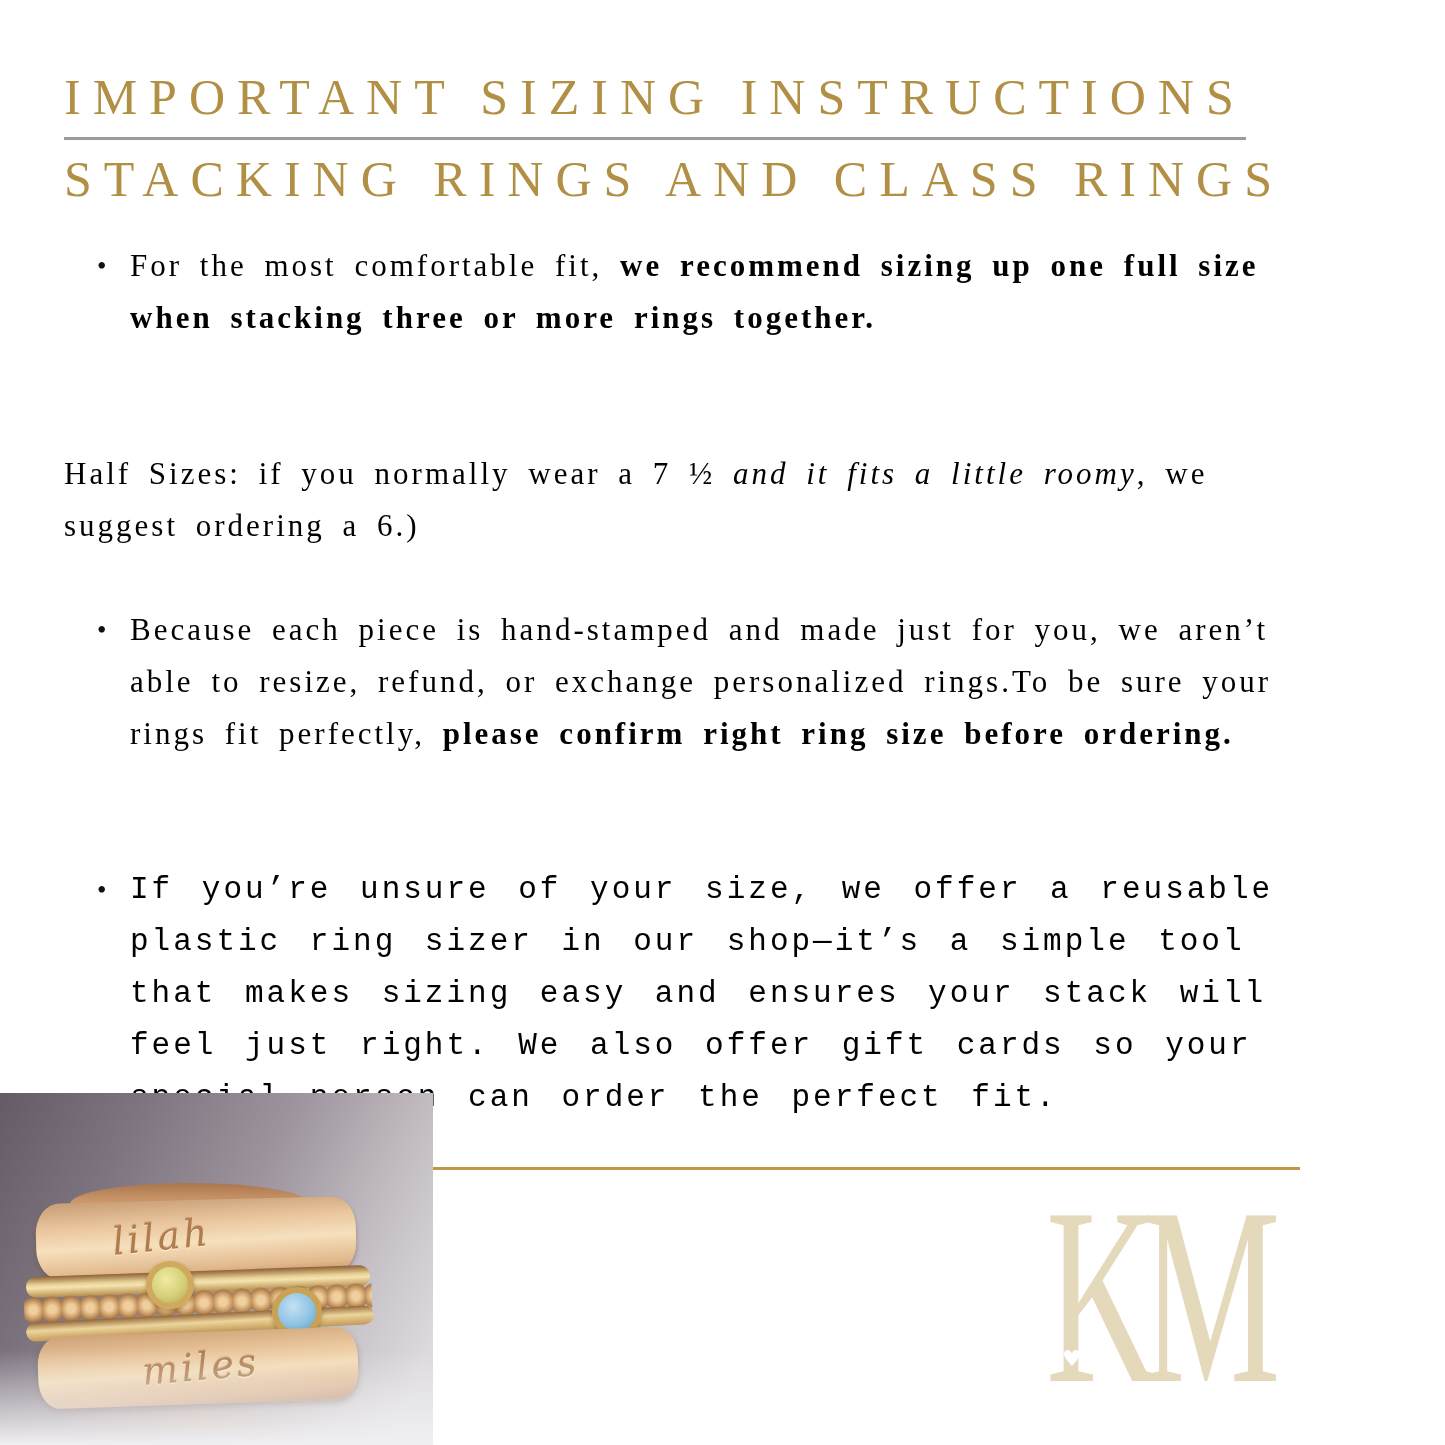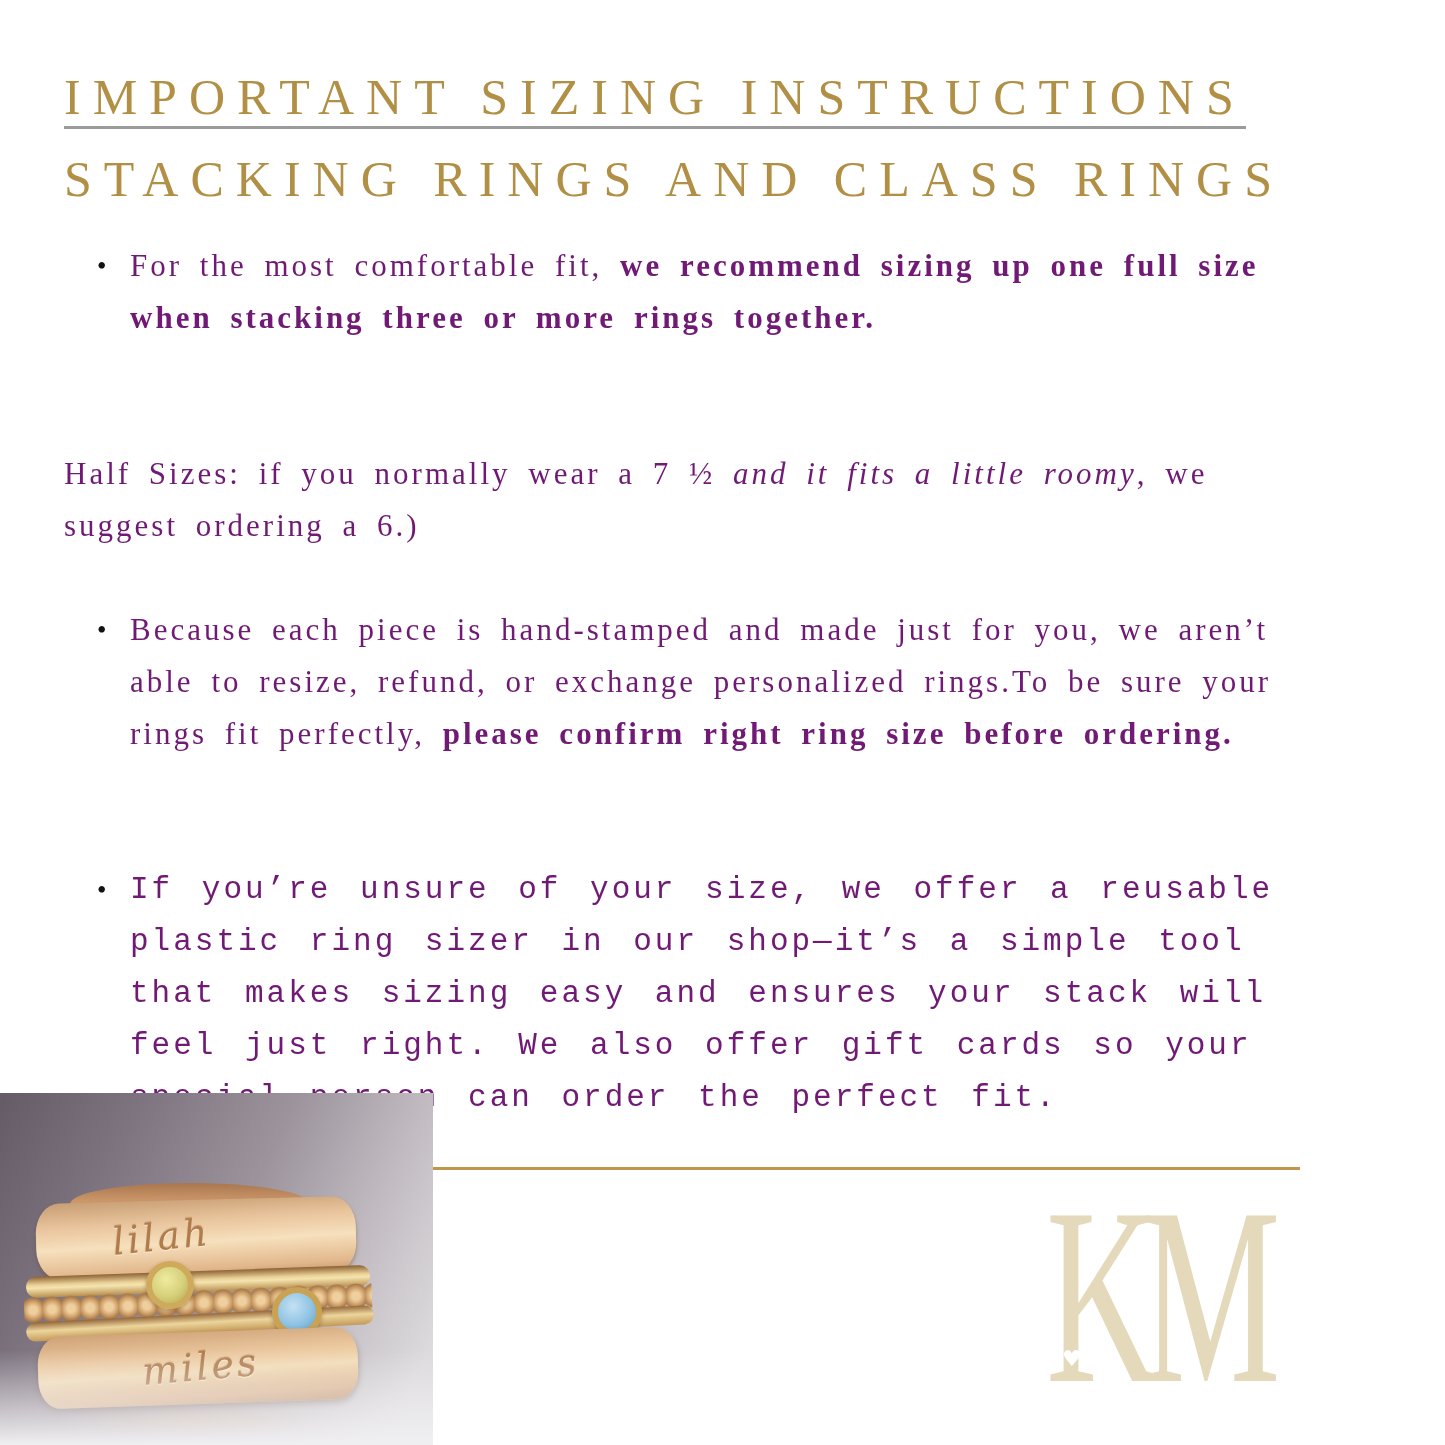--- a/index.html
+++ b/index.html
@@ -18,32 +18,32 @@
     left:64px;
     color:#b18f44;
     font-size:50px;
     font-weight:normal;
     letter-spacing:12px;
     line-height:1.1;
     white-space:nowrap;
   }
   #title1 {
     top:70px;
-    padding-bottom:1px;
+    padding-bottom:12px;
     border-bottom:3px solid #9b9b9b;
   }
   #title2 { top:152px; }
 
   
   .copy {
     font-size:31px;
     line-height:52px;
     letter-spacing:3px;
     word-spacing:7px;
-    color:#701a75;
+    color:#000000;
   }
   .copy strong { font-weight:bold; }
   .copy em { font-style:italic; }
 
   .bullet-row {
     position:absolute;
     display:flex;
     align-items:flex-start;
   }
   .bullet-marker {

